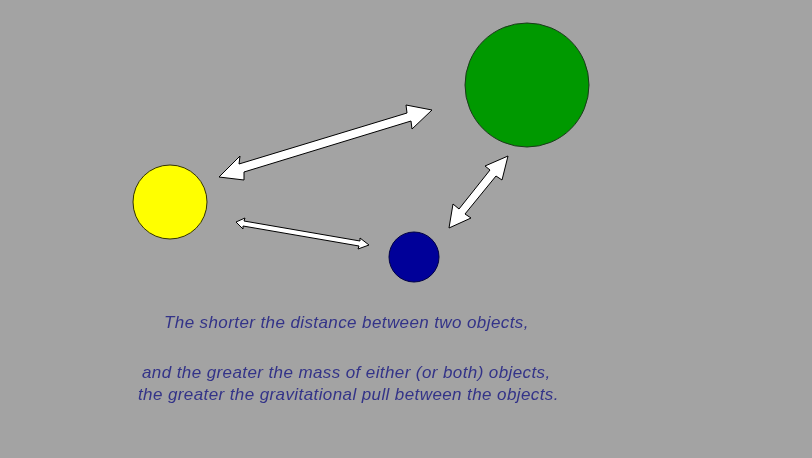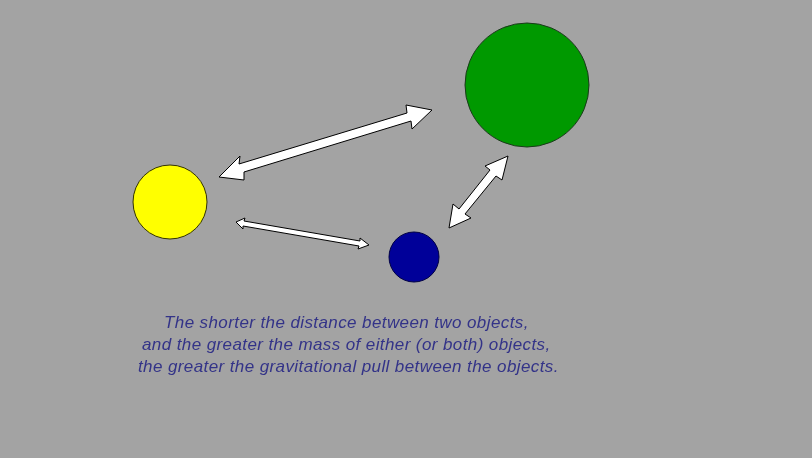--- a/index.html
+++ b/index.html
@@ -27,16 +27,16 @@
 
     <polygon fill="#ffffff" stroke="#000000" stroke-width="1" points="219,177 240,156 239,164 407,113 406,105 432,110 412,129 411,121 244,172 244,180"></polygon>
 
     <polygon fill="#ffffff" stroke="#000000" stroke-width="1" points="236,222 245,218 244,221 360,241 360,238 369,245 358,249 359,246 243,226 243,229"></polygon>
 
     <polygon fill="#ffffff" stroke="#000000" stroke-width="1" points="449,228 453,204 459,209 490,170 485,166 508,156 502,180 496,176 465,214 471,218"></polygon>
   </svg>
 
   <div class="caption">
     <div style="padding-left:34px;">The shorter the distance between two objects,</div>
-    <div style="padding-left:12px;">and the greater the mass of either (or both) objects,</div>
+    <div style="padding-left:12px;margin-top:28px;">and the greater the mass of either (or both) objects,</div>
     <div style="padding-left:8px;">the greater the gravitational pull between the objects.</div>
   </div>
 </div>
 
 </body></html>

